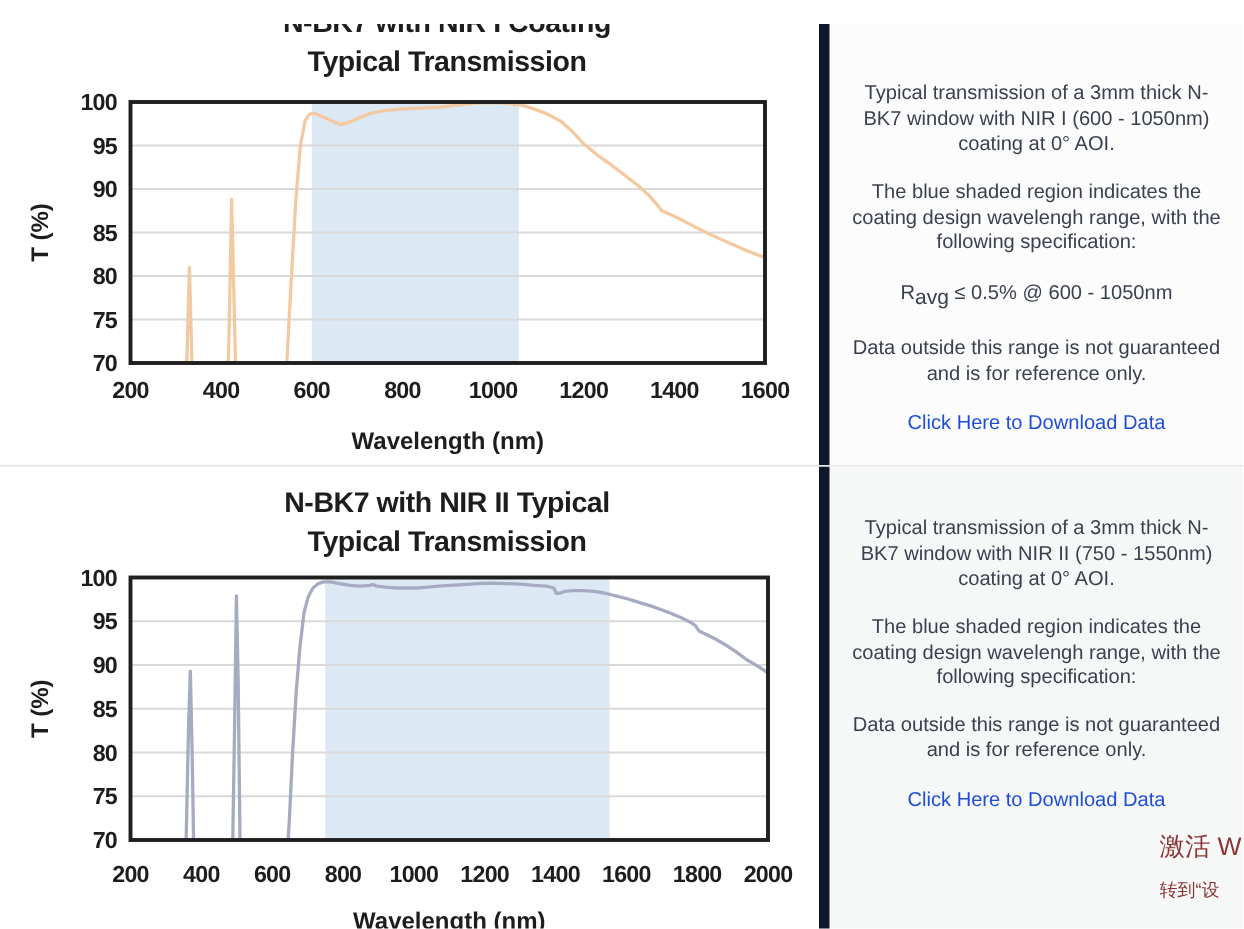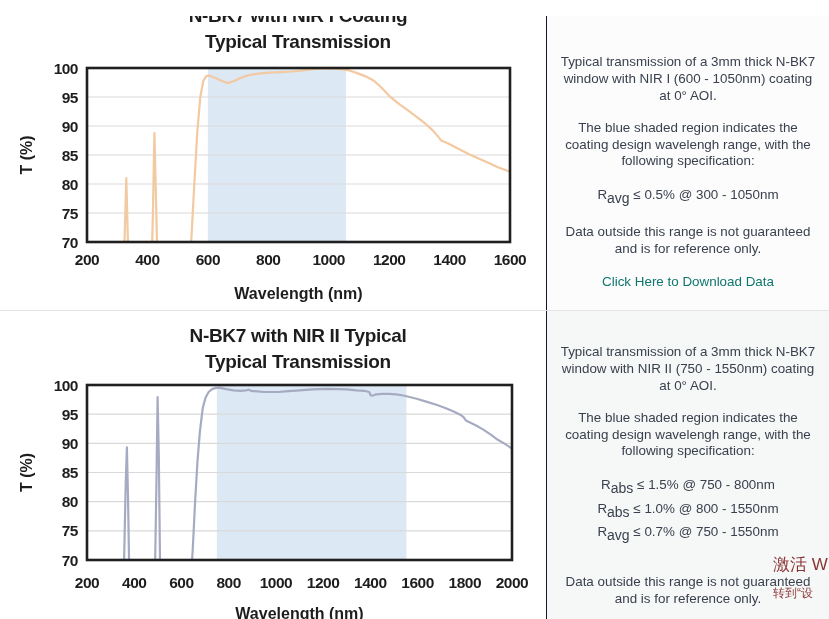--- a/index.html
+++ b/index.html
@@ -6,29 +6,29 @@
   html,body { width:829px; height:619px; background:#fff; font-family:"Liberation Sans", sans-serif; }
   .page { position:relative; width:829px; height:619px; overflow:hidden; background:#fff; border-bottom:1px solid #e4e4e4;margin-top:16px; }
   .row { display:flex; width:829px; overflow:hidden; }
   .row1 { height:295px; border-bottom:1px solid #e4e4e4; }
   .row2 { height:323px; }
   .chart-cell { width:546px; position:relative; background:#fff; overflow:hidden; }
   .chart-title { padding-left:50px; text-align:center; font-weight:bold; font-size:19px; line-height:26px; letter-spacing:-0.3px; color:#1d1d1d; }
   .title1 { margin-top:-13px; }
   .title2 { margin-top:12px; }
   svg.chart-svg { display:block; }
-  .text-cell { width:283px; padding:38px 13px 0; text-align:center; font-size:13.4px; color:#3a414e; border-left:1px solid #0f172a; }
+  .text-cell { width:283px; padding:38px 13px 0; text-align:center; font-size:13.4px; color:#3a414e; border-left:7px solid #0f172a; }
   .text-cell-1 { background:#fcfcfd; }
   .text-cell-2 { background:#f6f7f7; padding-top:33px; }
   .text-cell p { line-height:1.26; margin-bottom:15px; }
   .spec-block { margin-bottom:15px; }
   .spec-block-multi { margin-bottom:28px; }
   .spec-line { line-height:1.42; }
   sub.spec-sub { font-size:14px; }
-  .dl-link { color:#0f766e; cursor:pointer; display:inline-block; line-height:1.3; }
+  .dl-link { color:#1d4ed8; cursor:pointer; display:inline-block; line-height:1.3; }
   .watermark { position:absolute; left:773px; top:535px; width:56px; overflow:hidden; color:#7f1d1d; font-size:17px; line-height:28px; white-space:nowrap; z-index:5; opacity:0.9; }
   .watermark .wm2 { font-size:12px; }
 </style>
 </head>
 <body>
 
 <div class="page">
 
   <section class="row row1">
     <div class="chart-cell">
@@ -66,21 +66,21 @@
           <text font-family="&quot;Liberation Sans&quot;, sans-serif" font-weight="bold" fill="#1d1d1d" x="449.57142857142856" y="210" font-size="15.5" text-anchor="middle" letter-spacing="-0.5">1400</text>
           <text font-family="&quot;Liberation Sans&quot;, sans-serif" font-weight="bold" fill="#1d1d1d" x="510" y="210" font-size="15.5" text-anchor="middle" letter-spacing="-0.5">1600</text>
           <text font-family="&quot;Liberation Sans&quot;, sans-serif" font-weight="bold" fill="#1d1d1d" x="298.5" y="244" font-size="16" text-anchor="middle">Wavelength (nm)</text>
           <text font-family="&quot;Liberation Sans&quot;, sans-serif" font-weight="bold" fill="#1d1d1d" x="32" y="100" font-size="16" text-anchor="middle" transform="rotate(-90 32 100)">T (%)</text>
         </svg>
     </div>
     <aside class="text-cell text-cell-1">
       <p>Typical transmission of a 3mm thick N-BK7 window with NIR I (600 - 1050nm) coating at 0° AOI.</p>
       <p>The blue shaded region indicates the coating design wavelengh range, with the following specification:</p>
       <div class="spec-block">
-        <div class="spec-line"><span>R</span><sub class="spec-sub">avg</sub><span> ≤ 0.5% @ 300 - 1050nm</span></div>
+        <div class="spec-line"><span>R</span><sub class="spec-sub">avg</sub><span> ≤ 0.5% @ 600 - 1050nm</span></div>
       </div>
       <p>Data outside this range is not guaranteed and is for reference only.</p>
       <a class="dl-link">Click Here to Download Data</a>
     </aside>
   </section>
 
   <section class="row row2">
     <div class="chart-cell">
       <div class="chart-title title2">
         <div>N-BK7 with NIR II Typical</div>
@@ -117,25 +117,20 @@
           <text font-family="&quot;Liberation Sans&quot;, sans-serif" font-weight="bold" fill="#1d1d1d" x="417.55555555555554" y="213" font-size="15.5" text-anchor="middle" letter-spacing="-0.5">1600</text>
           <text font-family="&quot;Liberation Sans&quot;, sans-serif" font-weight="bold" fill="#1d1d1d" x="464.77777777777777" y="213" font-size="15.5" text-anchor="middle" letter-spacing="-0.5">1800</text>
           <text font-family="&quot;Liberation Sans&quot;, sans-serif" font-weight="bold" fill="#1d1d1d" x="512" y="213" font-size="15.5" text-anchor="middle" letter-spacing="-0.5">2000</text>
           <text font-family="&quot;Liberation Sans&quot;, sans-serif" font-weight="bold" fill="#1d1d1d" x="299.5" y="244" font-size="16" text-anchor="middle">Wavelength (nm)</text>
           <text font-family="&quot;Liberation Sans&quot;, sans-serif" font-weight="bold" fill="#1d1d1d" x="32" y="97.5" font-size="16" text-anchor="middle" transform="rotate(-90 32 97.5)">T (%)</text>
         </svg>
     </div>
     <aside class="text-cell text-cell-2">
       <p>Typical transmission of a 3mm thick N-BK7 window with NIR II (750 - 1550nm) coating at 0° AOI.</p>
       <p>The blue shaded region indicates the coating design wavelengh range, with the following specification:</p>
-      <div class="spec-block spec-block-multi">
-        <div class="spec-line"><span>R</span><sub class="spec-sub">abs</sub><span> ≤ 1.5% @ 750 - 800nm</span></div>
-        <div class="spec-line"><span>R</span><sub class="spec-sub">abs</sub><span> ≤ 1.0% @ 800 - 1550nm</span></div>
-        <div class="spec-line"><span>R</span><sub class="spec-sub">avg</sub><span> ≤ 0.7% @ 750 - 1550nm</span></div>
-      </div>
       <p>Data outside this range is not guaranteed and is for reference only.</p>
       <a class="dl-link">Click Here to Download Data</a>
     </aside>
   </section>
 
   <div class="watermark">
     <div class="wm1">激活 W</div>
     <div class="wm2">转到“设</div>
   </div>
 

